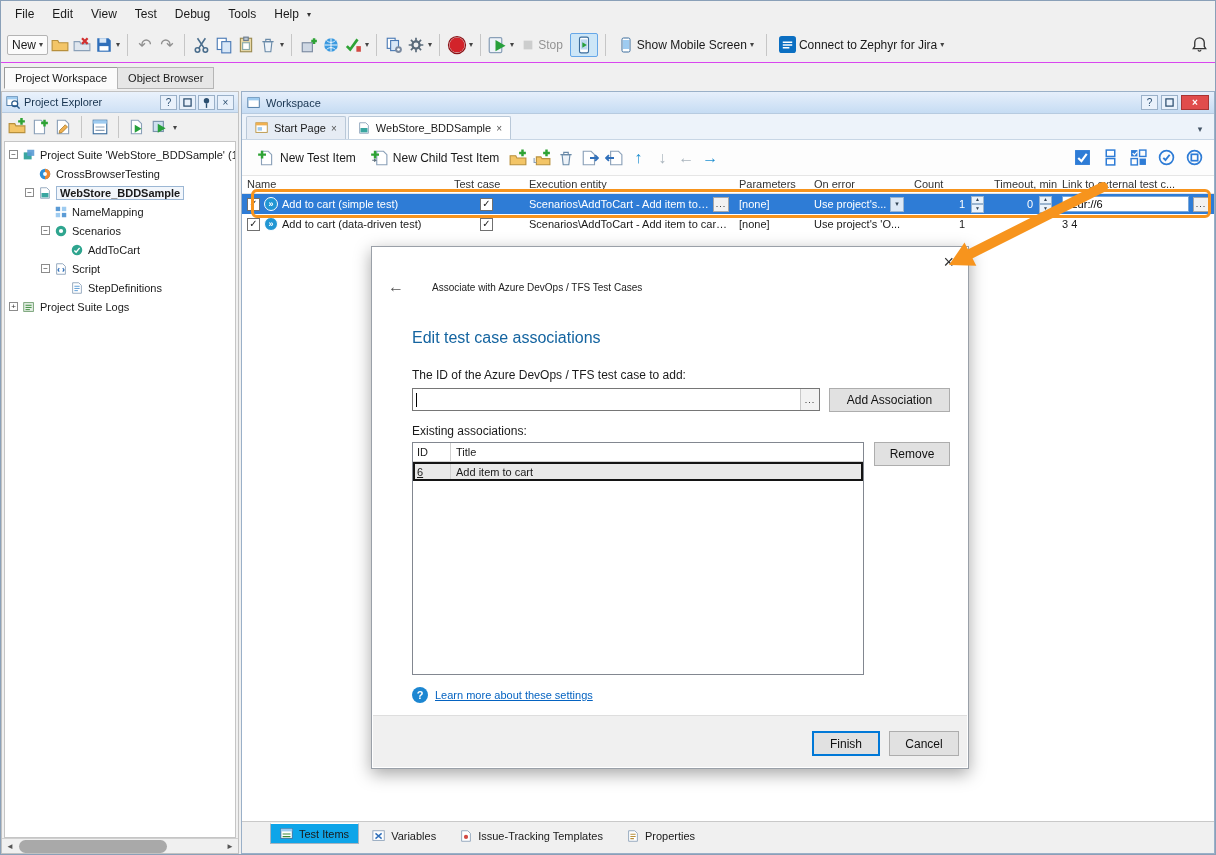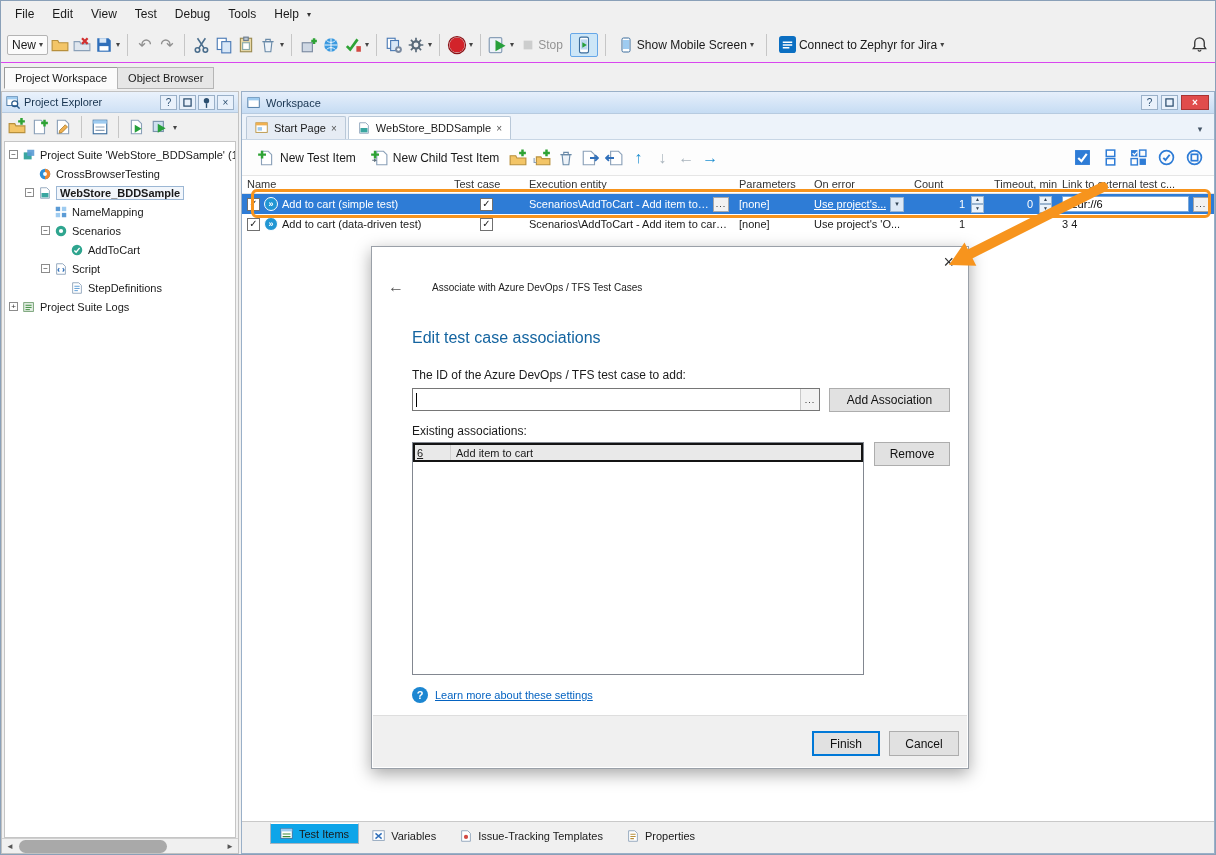--- a/index.html
+++ b/index.html
@@ -639,21 +639,21 @@
             </span>
         </div>
         <div class="cell c-exec">
           <span style="overflow:hidden;text-overflow:ellipsis;">Scenarios\AddToCart - Add item to c...</span>
           <span class="dotsbtn">...</span>
         </div>
         <div class="cell c-par">
             <span>[none]</span>
           </div>
         <div class="cell c-err">
-          <span style="overflow:hidden;text-decoration:underline;">Use project's...</span>
+          <span style="overflow:hidden;">Use project's...</span>
           <span class="ddbtn">▾</span>
         </div>
         <div class="cell c-cnt right">
           <span>1</span>
           <span class="spin">
               <span>▲</span>
               <span>▼</span>
             </span>
         </div>
         <div class="cell c-to right">
@@ -750,20 +750,24 @@
 
     <span class="dlg-idlabel">The ID of the Azure DevOps / TFS test case to add:</span>
     <div class="dlg-input">
       <span class="tcursor"></span>
       <span class="dotsbtn">...</span>
     </div>
     <div class="btn dlg-add">Add Association</div>
 
     <span class="dlg-exlabel">Existing associations:</span>
     <div class="dlg-table">
+      <div class="dt-head">
+        <div class="dt-id">ID</div>
+        <div class="dt-title">Title</div>
+      </div>
       <div class="dt-row-sel">
         <div class="dt-id">
             <span class="u">6</span>
           </div>
         <div class="dt-title">Add item to cart</div>
       </div>
     </div>
     <div class="btn dlg-remove">Remove</div>
 
     <div class="dlg-help">

